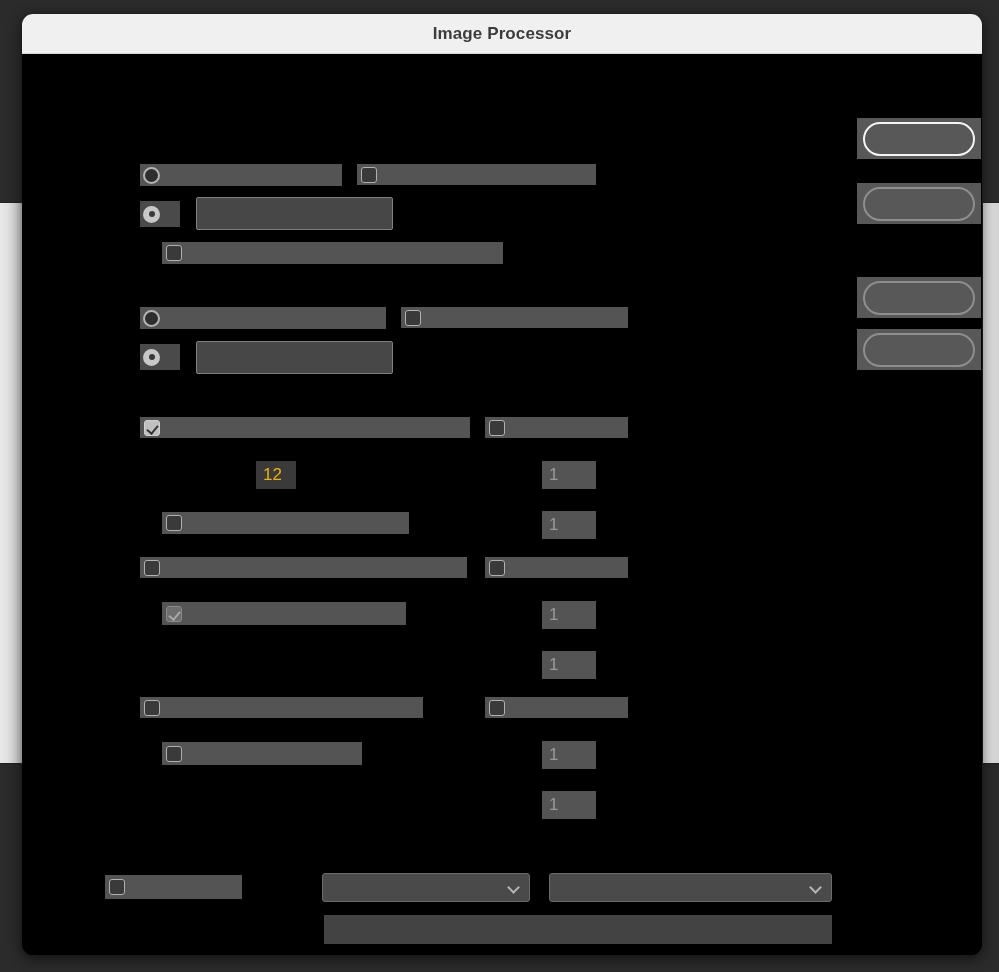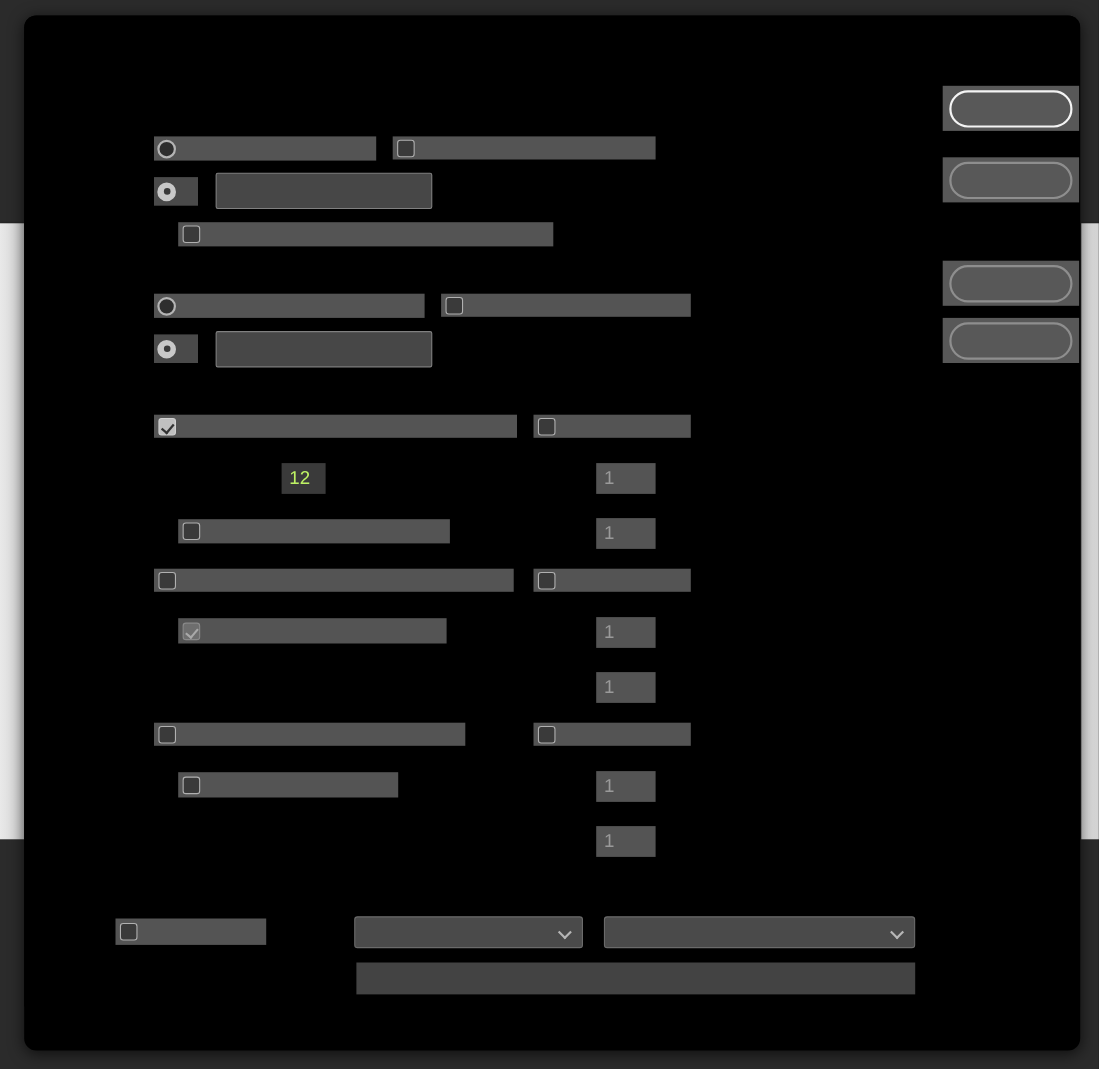--- a/index.html
+++ b/index.html
@@ -102,21 +102,21 @@
   }
   .numfield {
     position: absolute;
     background: #545454;
     border: none;
     display: flex; align-items: center;
     padding-left: 7px;
     font-size: 17px;
     color: #9a9a9a;
   }
-  .numfield.filled { background: #3a3a3a; color: #bef264; }
+  .numfield.filled { background: #3a3a3a; color: #eab308; }
 
   
   .select {
     position: absolute;
     background: #4a4a4a;
     border: 1px solid #6a6a6a;
     border-radius: 3px;
     display: flex; align-items: center; justify-content: flex-end;
     padding-right: 10px;
   }
@@ -145,20 +145,23 @@
   .pill.primary { border-color: #f4f4f4; border-width: 2.5px; }
 </style>
 </head>
 <body>
 
 <div class="bg-window left"></div>
 <div class="bg-window right"></div>
 
 <div class="dialog">
 
+  <div class="titlebar">
+    <span class="titlebar-text">Image Processor</span>
+  </div>
 
   <div class="content">
 
     <div class="bar" style="left:118px; top:110px; width:202px; height:22px;">
       <span class="radio"></span>
       <span></span>
     </div>
 
     <div class="bar" style="left:335px; top:110px; width:239px; height:21px;">
       <span class="check"></span>

